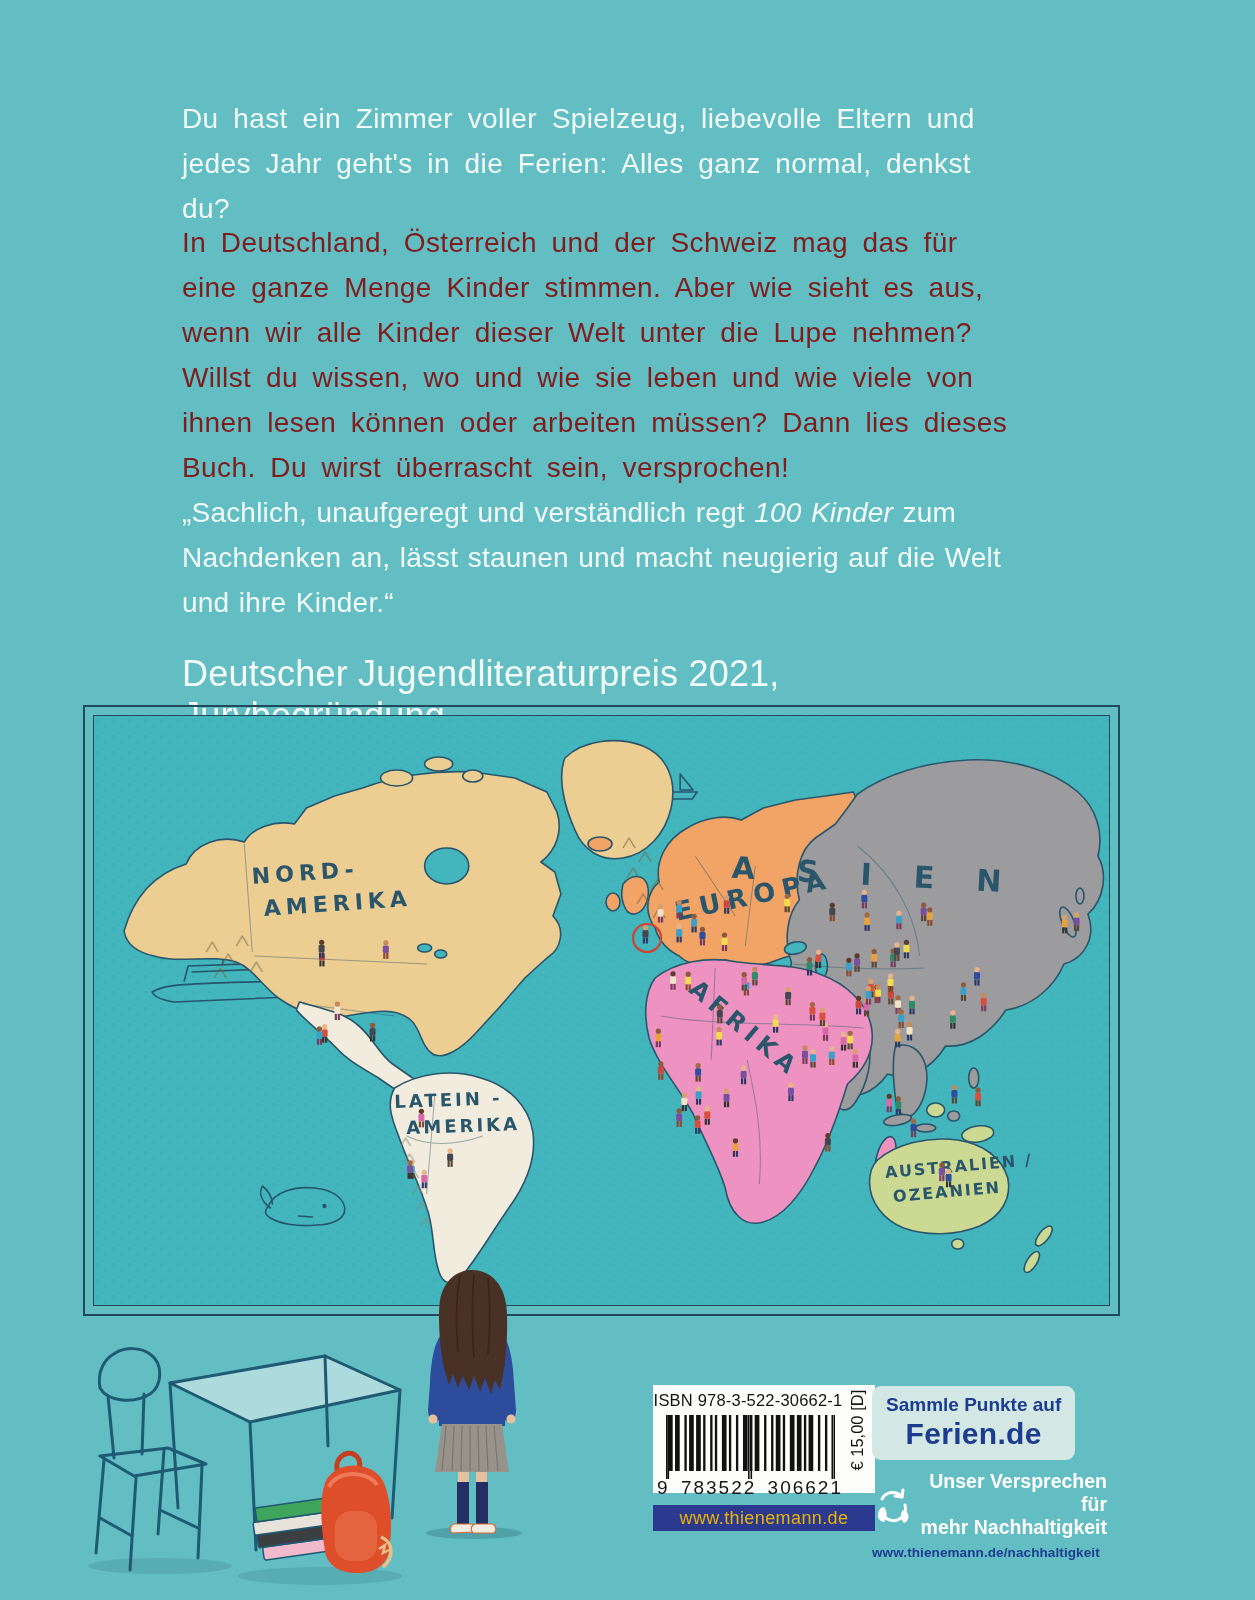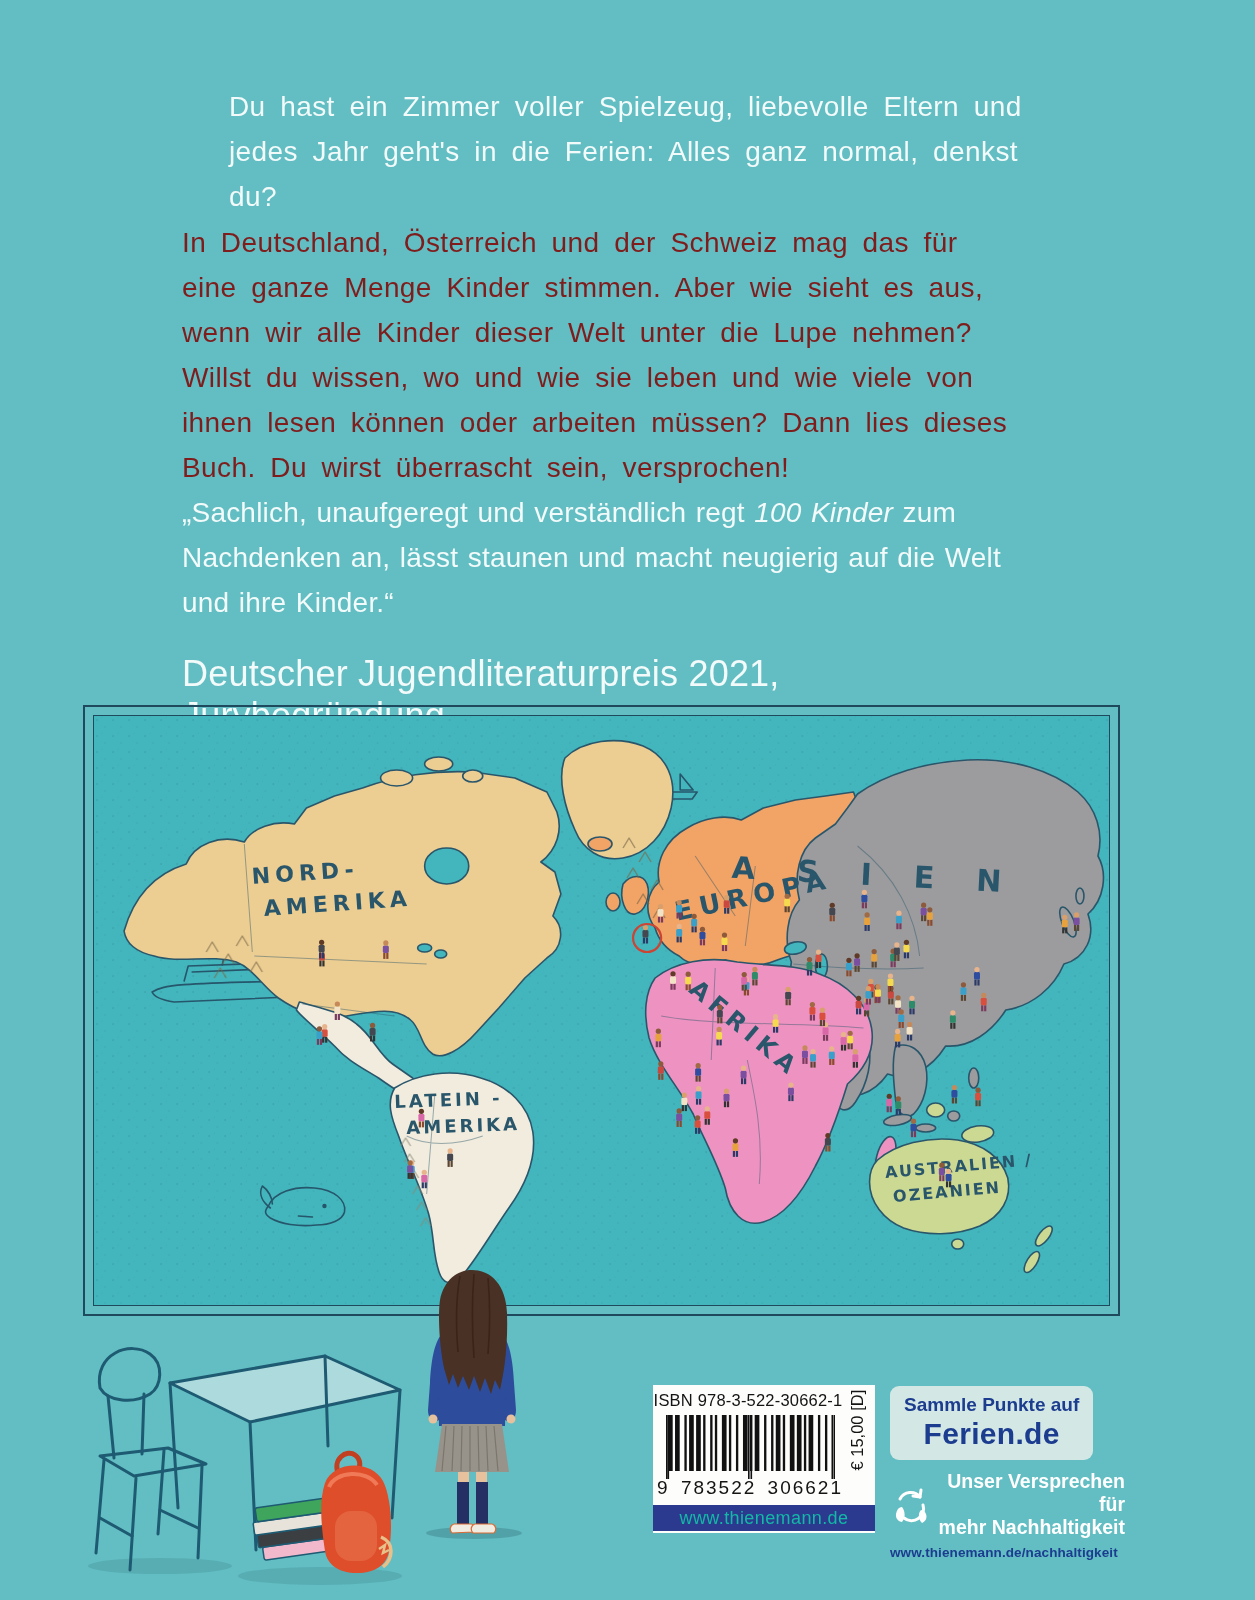--- a/index.html
+++ b/index.html
@@ -7,21 +7,21 @@
     position:relative;width:1255px;height:1600px;margin:0 auto;
     background:#62bec3;overflow:hidden;
     font-family:"Liberation Sans",sans-serif;
   }
   
   .para{
     position:absolute;left:182px;width:830px;
     font-size:28px;line-height:45px;letter-spacing:.4px;word-spacing:6.5px;
     white-space:pre-line;
   }
-  .para1{top:84px;color:#f2fafa;margin-left:47px;}
+  .para1{top:96px;color:#f2fafa;}
   .para2{top:220px;color:#7f1d1d;}
   .quote{
     position:absolute;left:182px;top:490px;width:840px;
     font-size:28px;line-height:45px;letter-spacing:.2px;word-spacing:1.5px;
     color:#f2fafa;white-space:pre-line;
   }
   .quote .it{font-style:italic;}
   .attrib{
     position:absolute;left:182px;top:613px;width:840px;
     font-size:36px;color:#f2fafa;letter-spacing:.2px;margin-top:40px;
@@ -36,45 +36,45 @@
     border:1.5px solid #1f4a5e;box-sizing:border-box;background:#43b5bc;
   }
   .map-inner svg{display:block;width:100%;height:100%;}
   .map-label{font-family:"DejaVu Sans",sans-serif;font-weight:700;fill:#2a566b;}
   
   .girl{position:absolute;left:412px;top:1268px;width:124px;height:272px;z-index:5;}
   
   .furniture{position:absolute;left:70px;top:1338px;width:360px;height:255px;}
   
   .isbn-box{
-    position:absolute;left:653px;top:1385px;width:222px;height:148px;
+    position:absolute;left:653px;top:1385px;width:222px;height:108px;
     background:#fdfdfb;z-index:6;
   }
   .isbn-label{
     position:absolute;left:0;top:6px;width:190px;text-align:center;
     font-size:16.5px;color:#141414;letter-spacing:.2px;white-space:nowrap;
   }
   .barcode{position:absolute;left:12px;top:30px;width:170px;height:66px;}
   .barcode-digits{
     position:absolute;left:4px;top:92px;width:186px;
     display:flex;justify-content:space-between;
     font-size:19px;color:#141414;letter-spacing:2px;
   }
   .price-vert{
     position:absolute;right:-22px;top:36px;width:80px;
     transform:rotate(-90deg);transform-origin:center;
     font-size:16.5px;color:#141414;text-align:center;white-space:nowrap;
   }
   .publisher-bar{
     position:absolute;left:653px;top:1505px;width:222px;height:26px;
-    background:#2b3a8f;color:#14b8a6;font-size:18px;line-height:26px;
+    background:#2b3a8f;color:#eab308;font-size:18px;line-height:26px;
     text-align:center;letter-spacing:.4px;z-index:6;
   }
   
-  .antolin-wrap{position:absolute;left:890px;top:1386px;width:235px;z-index:6;}
+  .antolin-wrap{position:absolute;left:872px;top:1386px;width:235px;z-index:6;}
   .antolin-badge{
     display:inline-block;background:#d3e8e5;border-radius:9px;
     padding:8px 14px 9px 14px;min-width:136px;text-align:center;
   }
   .antolin-line1{font-size:19px;font-weight:700;color:#1c3c8f;}
   .antolin-line2{font-size:30px;font-weight:700;color:#1c3c8f;letter-spacing:.3px;margin-top:1px;}
   .promise{display:flex;align-items:center;margin-top:10px;}
   .promise-icon{width:40px;height:40px;flex:0 0 40px;margin-right:8px;}
   .promise-text{
     font-size:19.5px;font-weight:700;color:#ffffff;line-height:23px;text-align:right;flex:1;

